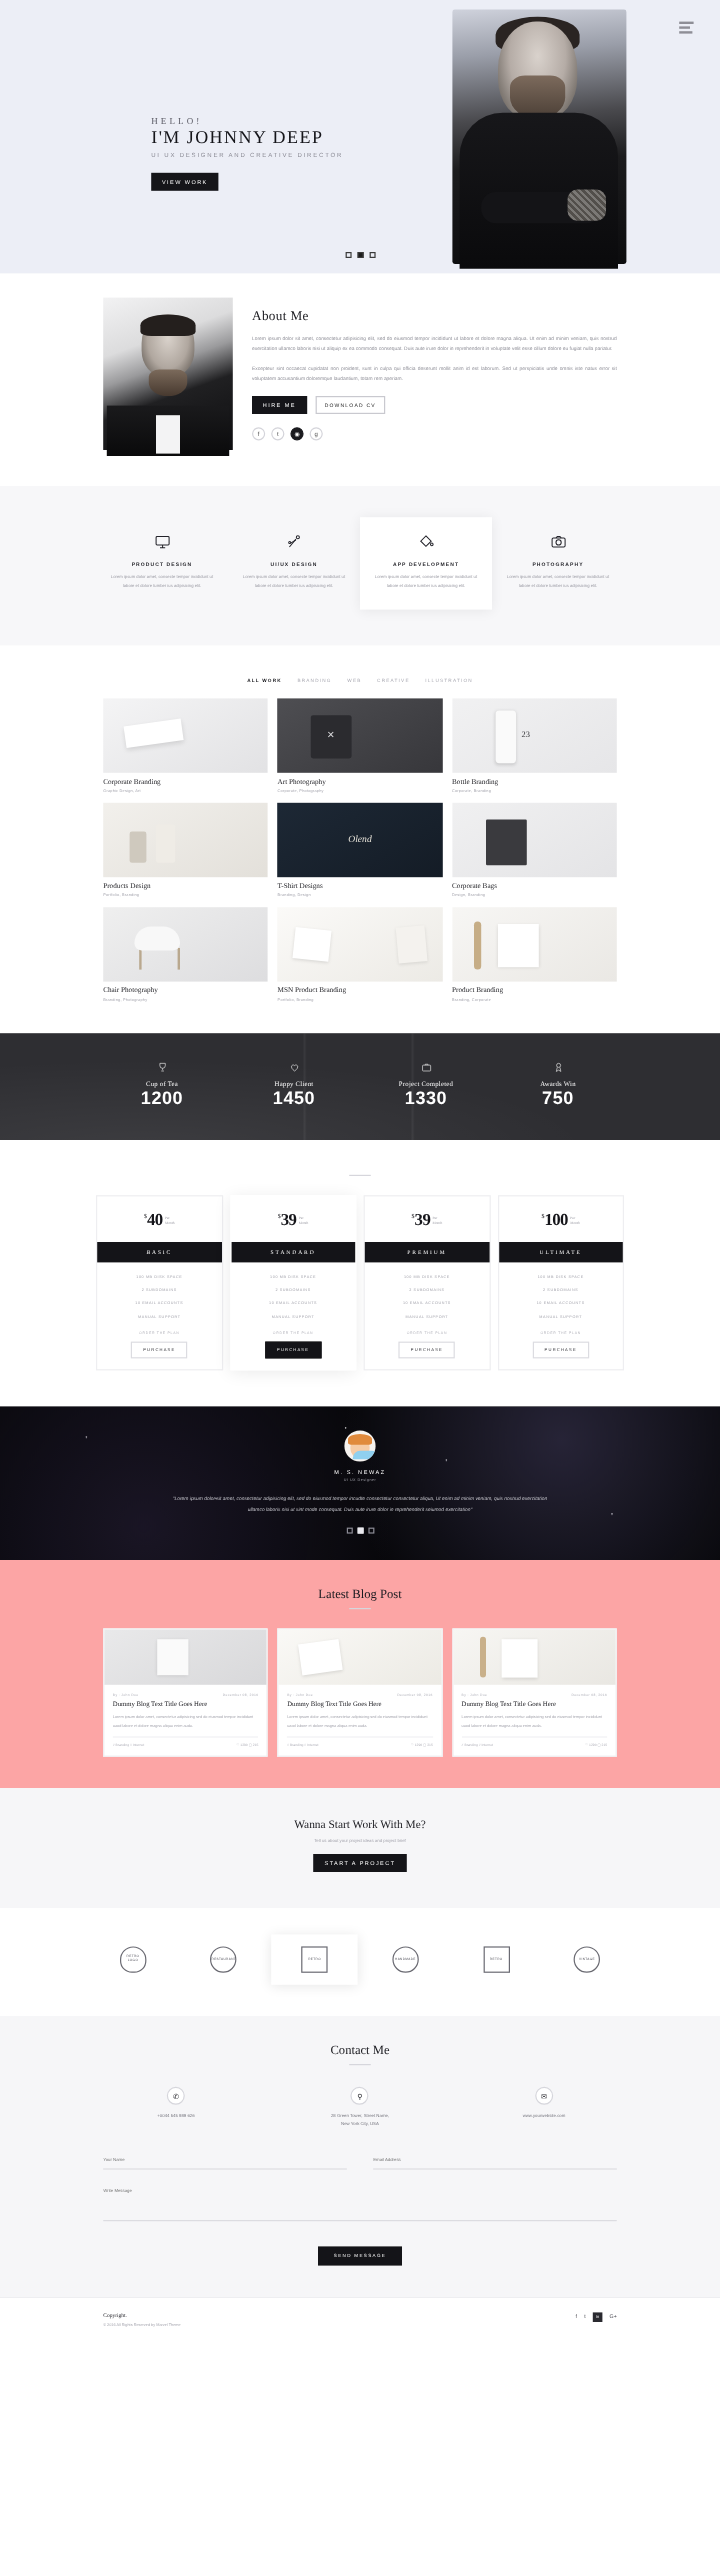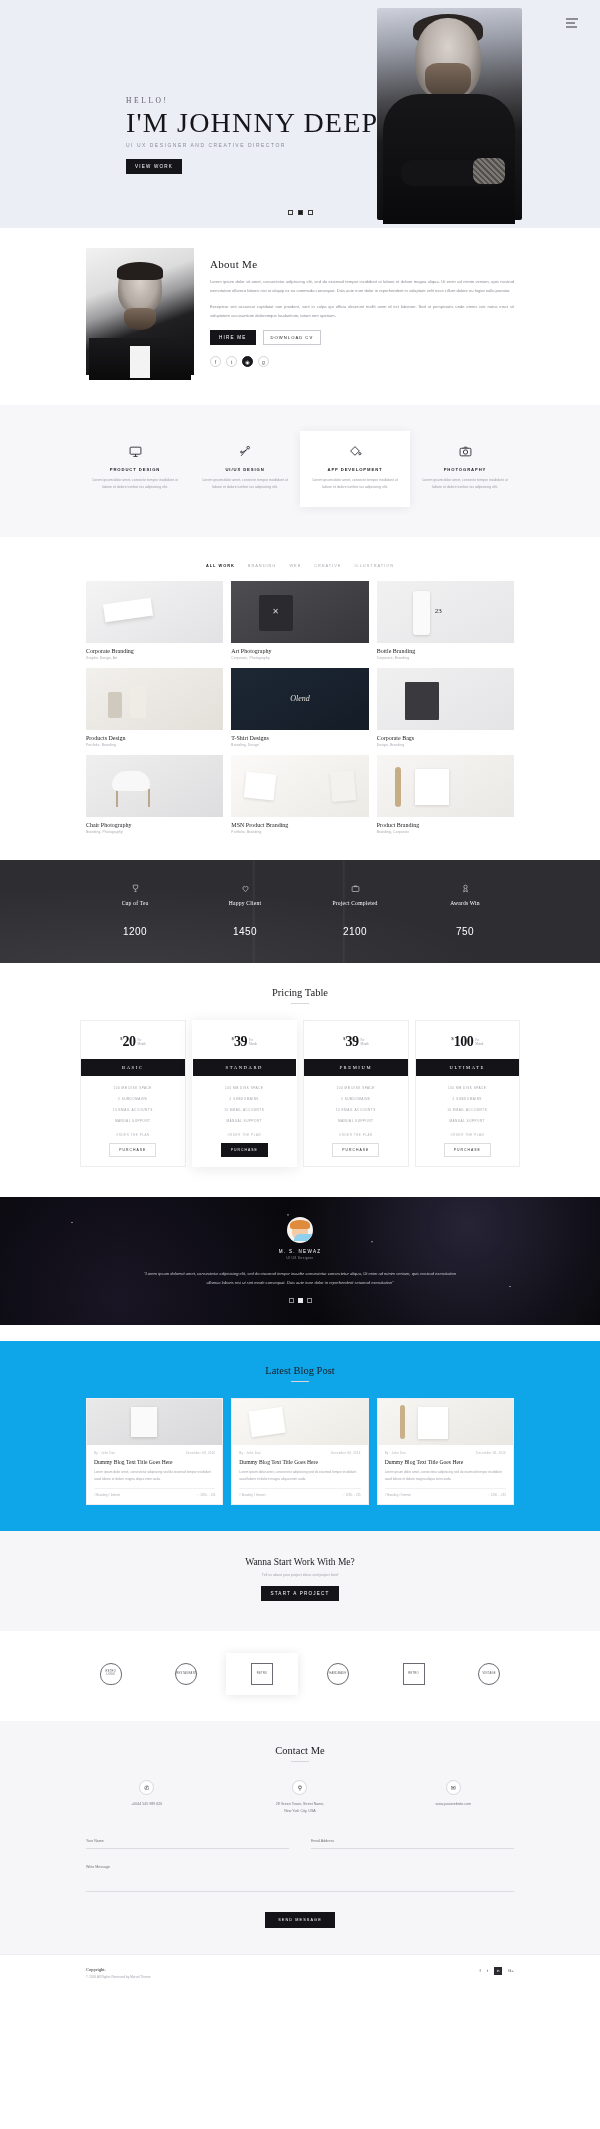--- a/index.html
+++ b/index.html
@@ -61,21 +61,21 @@
   }
   .menu-icon span:nth-child(2) { width: 9px; }
   .menu-icon span:nth-child(3) { width: 11px; }
   .hero-text { position: absolute; left: 126px; top: 96px; }
   .hero-hello {
     font-family: "Liberation Serif", serif;
     font-size: 7.5px; letter-spacing: 2.6px; color: #5c5c66;
   }
   .hero-name {
     font-family: "Liberation Serif", serif;
-    font-size: 28px; letter-spacing: 1.2px; color: #15151a;
+    font-size: 15px; letter-spacing: 1.2px; color: #15151a;
     margin-top: 2px; white-space: nowrap;
   }
   .hero-sub {
     font-size: 5px; letter-spacing: 1.5px; color: #8b8b95;
     margin-top: 3px;
   }
   .btn-dark {
     display: inline-block; background: #151519; color: #fff;
     font-size: 4.6px; letter-spacing: 1.2px; padding: 5px 9px;
     margin-top: 11px; cursor: pointer;
@@ -183,21 +183,21 @@
     background:
       linear-gradient(to right, transparent 42%, rgba(255,255,255,.05) 42.3%, transparent 42.6%),
       linear-gradient(to right, transparent 57%, rgba(255,255,255,.05) 57.3%, transparent 57.6%),
       radial-gradient(ellipse at 20% 110%, rgba(255,255,255,.07), transparent 55%);
   }
   .cnt-row { display: flex; position: relative; padding: 0 80px; }
   .cnt { flex: 1; text-align: center; color: #fff; }
   .cnt-icon { font-size: 8px; opacity: .9; }
   .cnt-icon svg { width: 9px; height: 9px; }
   .cnt-label { font-family:"Liberation Serif",serif; font-size: 5.6px; margin-top: 5px; letter-spacing:.2px; }
-  .cnt-num { font-size: 10px; font-weight: normal; margin-top: 20px; letter-spacing:.5px; }
+  .cnt-num { font-size: 15px; font-weight: bold; margin-top: 0; letter-spacing:.5px; }
 
   
   .pricing { background: #fff; padding: 24px 0 30px; }
   .sec-title {
     text-align: center; font-family:"Liberation Serif",serif;
     font-size: 10.5px; color: #1b1b20;
   }
   .sec-rule { width: 18px; height: 1px; background: #d6d6dc; margin: 5px auto 0; }
   .price-row { display: flex; justify-content: center; gap: 6px; padding: 16px 80px 0; }
   .pcard { flex: 1; border: 1px solid #eeeef1; background:#fff; text-align:center; padding-bottom: 9px; }
@@ -237,21 +237,21 @@
   .avatar .hr { position:absolute; left:-2px; top:-3px; width:20px; height:9px; background:#e08a3c; border-radius:50% 50% 20% 20%; }
   .avatar .shirt { position:absolute; bottom:-1px; left:2px; width:22px; height:7px; background:#8fd0ef; border-radius:6px 6px 0 0; }
   .t-name { color:#fff; font-size:4.6px; letter-spacing:1.3px; margin-top:6px; }
   .t-role { color:#9b9ba4; font-size:3.1px; margin-top:2px; letter-spacing:.4px; }
   .t-quote { color:#c7c7ce; font-size:4.1px; line-height:2.1; max-width:320px; margin:10px auto 0; font-style:italic; }
   .t-dots { display:flex; gap:4px; justify-content:center; margin-top:11px; }
   .t-dots .sq { border-color:#8c8c96; }
   .t-dots .sq.on { background:#e9e9ee; border-color:#e9e9ee; }
 
   
-  .blog { background:#0ea5e9; padding: 24px 0 26px; margin-top: 16px; }
+  .blog { background:#fca5a5; padding: 24px 0 26px; }
   .bgrid { display:grid; grid-template-columns: repeat(3,1fr); gap:8px; padding: 16px 86px 0; }
   .bcard { border:1px solid #eeeef1; background:#fff; cursor:pointer; }
   .bthumb { height:46px; position:relative; overflow:hidden; }
   .b1 { background:linear-gradient(150deg,#e9e9ea,#d8d8da); }
   .b1:after { content:''; position:absolute; left:44px; top:8px; width:26px; height:30px; background:#fafafa; box-shadow:0 1px 3px rgba(0,0,0,.14); }
   .b2 { background:linear-gradient(150deg,#faf9f6,#eceae4); }
   .b2:after { content:''; position:absolute; left:18px; top:10px; width:34px; height:26px; background:#fff; transform:rotate(-8deg); box-shadow:0 1px 3px rgba(0,0,0,.12); }
   .b3 { background:linear-gradient(150deg,#f7f6f3,#e9e7e2); }
   .b3:after { content:''; position:absolute; left:40px; top:8px; width:30px; height:32px; background:#fff; box-shadow:0 1px 3px rgba(0,0,0,.12); }
   .b3:before { content:''; position:absolute; left:22px; top:6px; width:5px; height:34px; background:#c9b08a; border-radius:3px; }
@@ -481,42 +481,41 @@
       <div class="cnt-num">1450</div>
     </div>
     <div class="cnt">
       <div class="cnt-icon">
         <svg viewBox="0 0 24 24" fill="none" stroke="#fff" stroke-width="1.5">
             <rect x="3" y="7" width="18" height="13" rx="1.5"></rect>
             <path d="M9 7V5h6v2"></path>
           </svg>
       </div>
       <div class="cnt-label">Project Completed</div>
-      <div class="cnt-num">2100</div>
+      <div class="cnt-num">1330</div>
     </div>
     <div class="cnt">
       <div class="cnt-icon">
         <svg viewBox="0 0 24 24" fill="none" stroke="#fff" stroke-width="1.5">
             <path d="M12 3a4.5 4.5 0 1 1 0 9 4.5 4.5 0 0 1 0-9z"></path>
             <path d="M9 12l-2 9 5-3 5 3-2-9"></path>
           </svg>
       </div>
       <div class="cnt-label">Awards Win</div>
       <div class="cnt-num">750</div>
     </div>
   </div>
 </section>
 
 <section class="pricing">
-  <div class="sec-title serif">Pricing Table</div>
   <div class="sec-rule"></div>
   <div class="price-row">
     <div class="pcard">
       <div class="pprice">
-        <span class="cur">$</span><span class="amt">20</span><span class="per"><span>Per</span><br><span>Month</span></span>
+        <span class="cur">$</span><span class="amt">40</span><span class="per"><span>Per</span><br><span>Month</span></span>
       </div>
       <div class="pname">BASIC</div>
       <div class="pfeat">
         <div>100 MB DISK SPACE</div>
         <div>2 SUBDOMAINS</div>
         <div>10 EMAIL ACCOUNTS</div>
         <div>MANUAL SUPPORT</div>
       </div>
       <div class="porder">ORDER THE PLAN</div>
       <div class="pbuy">PURCHASE</div>

